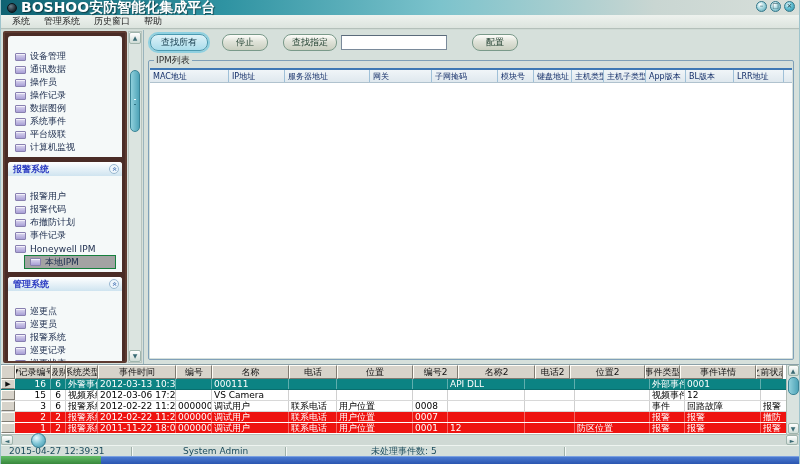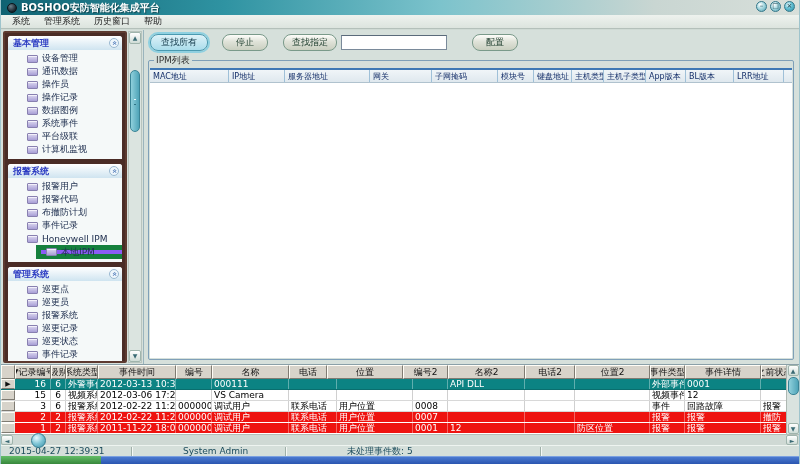--- a/index.html
+++ b/index.html
@@ -9,21 +9,21 @@
   .window { width:800px; height:464px; display:flex; flex-direction:column;
             background:#d6e0db; border-left:1px solid #9ec4cc; border-right:1px solid #9ec4cc; }
 
   
   .titlebar { height:15px; flex:0 0 15px; display:flex; align-items:center;
     background:linear-gradient(90deg,#0f6272 0%,#2f93a2 28%,#7cc3cc 55%,#c9d6d2 82%,#d8dfda 100%);
     padding:0 4px; position:relative; }
   .app-icon { width:10px; height:10px; border-radius:50%;
     background:radial-gradient(circle at 35% 30%,#6a7f8a,#17232b 70%); border:1px solid #0b141a;
     margin:0 4px 0 2px; flex:0 0 auto; }
-  .title-text { color:#fff; font-weight:bold; font-size:10px; text-shadow:1px 1px 1px rgba(0,0,0,.45); white-space:nowrap; }
+  .title-text { color:#fff; font-weight:bold; font-size:14px; text-shadow:1px 1px 1px rgba(0,0,0,.45); white-space:nowrap; }
   .win-controls { position:absolute; right:4px; top:1px; display:flex; gap:3px; }
   .winbtn { width:11px; height:11px; border-radius:50%; border:1px solid #35788a;
     background:radial-gradient(circle at 35% 30%,#ffffff,#a7d8e0 45%,#57a2b2);
     font-size:7px; line-height:9px; text-align:center; color:#123e4a; cursor:default; }
   .winbtn.close { background:radial-gradient(circle at 35% 30%,#e8fbff,#63c0d4 45%,#2b8aa2); color:#07303a; }
 
   
   .menubar { height:14px; flex:0 0 14px; display:flex; align-items:center;
     background:linear-gradient(#eef2ee,#dce4de); border-bottom:1px solid #b4c0ba; padding-left:4px; }
   .menu-item { padding:0 7px; color:#222; white-space:nowrap; }
@@ -35,28 +35,28 @@
   .sidebar-wrap { flex:0 0 140px; display:flex; min-height:0; }
   .sidebar { width:124px; background:#4a2c26; border:2px solid #5d3a30; border-radius:2px;
     margin:1px 0 1px 2px; padding:3px 3px; overflow:hidden; }
   .group { margin-bottom:5px; border-radius:3px 3px 0 0; overflow:hidden; background:#f5f9f9; }
   .group-header { height:14px; display:flex; align-items:center; justify-content:space-between;
     background:linear-gradient(#ffffff,#cfe4f0); padding:0 3px 0 5px; cursor:default; }
   .group-title { color:#2b3bc2; font-weight:bold; white-space:nowrap; }
   .chevron-circle { width:10px; height:10px; border-radius:50%; border:1px solid #9ab8d0;
     background:#eef6fb; display:flex; align-items:center; justify-content:center; }
   .chev { display:inline-block; transform:rotate(90deg); color:#3a6ab0; font-size:8px; line-height:8px; }
-  .group-body { padding:2px 2px 3px 2px;margin-left:12px; }
+  .group-body { padding:14px 2px 3px 2px; }
   .side-item { height:13px; display:flex; align-items:center; padding-left:5px; white-space:nowrap; cursor:default; }
   .item-icon { width:11px; height:8px; margin-right:4px; flex:0 0 auto;
     background:linear-gradient(#ddd9f0,#a89fd6); border:1px solid #8880b0; border-radius:1px;
     box-shadow:inset 0 1px 0 #f2f0fa; }
   .item-label { color:#203050; }
   .side-item.indent { margin-left:14px; }
-  .side-item.selected { background:#8b5cf6; border:5px solid #15803d; height:14px; width:92px; }
+  .side-item.selected { background:#a3a3a3; border:1px solid #15803d; height:14px; width:92px; }
 
   
   .side-scrollbar { width:14px; margin:1px 1px 1px 1px; background:#dbe4e0; border:1px solid #b8c4be;
     display:flex; flex-direction:column; align-items:center; }
   .sb-arrow { width:12px; height:12px; background:linear-gradient(#ffffff,#cfdcd6); border:1px solid #9fb4ac;
     border-radius:2px; font-size:6px; line-height:10px; text-align:center; color:#3a6a74; flex:0 0 auto; }
   .sb-track { flex:1 1 auto; width:12px; position:relative; }
   .sb-thumb { position:absolute; left:1px; top:26px; width:10px; height:62px; border-radius:5px;
     background:linear-gradient(90deg,#8fd0dc,#4fa4b8); border:1px solid #3a8496; }
   .sb-thumb::after { content:""; position:absolute; left:3px; right:3px; top:28px; height:4px;
@@ -123,21 +123,21 @@
   .h-thumb { position:absolute; left:30px; top:-2px; width:15px; height:15px; border-radius:50%;
     background:radial-gradient(circle at 35% 30%,#e8fbff,#7cc4d4 50%,#3f93a8); border:1px solid #357e92; }
   .h-right { position:absolute; right:1px; top:0; }
 
   
   .statusbar { flex:0 0 11px; height:11px; background:#d5dfda; display:flex; align-items:center;
     color:#1c4c5c; border-top:1px solid #eef4f0; }
   .st-seg { white-space:nowrap; overflow:hidden; padding-left:8px; }
   .st-datetime { width:130px; }
   .st-user { width:152px; padding-left:50px; }
-  .st-pending { width:253px; padding-left:60px; }
+  .st-pending { width:253px; padding-left:60px;margin-left:24px; }
   .st-div { width:2px; height:9px; border-left:1px solid #9fb0a8; border-right:1px solid #f5f8f6; flex:0 0 auto; }
   .st-fill { flex:1 1 auto; }
 
   
   .bottom-strip { flex:0 0 8px; height:8px; display:flex; }
   .strip-green { width:100px; background:linear-gradient(#63bd67,#37873c); }
   .strip-blue { flex:1; background:linear-gradient(#4a7ad0,#2a55b0); border-top:1px solid #7aa0e0; }
 </style>
 </head>
 <body>
@@ -158,26 +158,20 @@
       <span class="menu-item">系统</span>
       <span class="menu-item">管理系统</span>
       <span class="menu-item">历史窗口</span>
       <span class="menu-item">帮助</span>
     </div>
 
   <div class="content">
     <div class="sidebar-wrap">
       <div class="sidebar" id="sidebar-groups">
           <div class="group">
-            <div class="group-header">
-              <span class="group-title">基本管理</span>
-              <span class="chevron-circle">
-                <span class="chev">«</span>
-              </span>
-            </div>
             <div class="group-body">
               <div class="side-item">
                 <span class="item-icon"></span>
                 <span class="item-label">设备管理</span>
               </div>
               <div class="side-item">
                 <span class="item-icon"></span>
                 <span class="item-label">通讯数据</span>
               </div>
               <div class="side-item">
@@ -317,25 +311,25 @@
 
   <div class="event-table">
     <div class="et-header" id="et-header">
         <div class="et-hcell" style="width: 14px;"></div>
         <div class="et-hcell" style="width: 36px;">▼记录编号</div>
         <div class="et-hcell" style="width: 15px;">级别</div>
         <div class="et-hcell" style="width: 32px;">系统类型</div>
         <div class="et-hcell" style="width: 78px;">事件时间</div>
         <div class="et-hcell" style="width: 36px;">编号</div>
         <div class="et-hcell" style="width: 77px;">名称</div>
-        <div class="et-hcell" style="width: 38px; text-align: right;">电话</div>
+        <div class="et-hcell" style="width: 48px; text-align: right;">电话</div>
         <div class="et-hcell" style="width: 76px;">位置</div>
         <div class="et-hcell" style="width: 45px;">编号2</div>
         <div class="et-hcell" style="width: 77px;">名称2</div>
-        <div class="et-hcell" style="width: 50px;">电话2</div>
+        <div class="et-hcell" style="width: 35px;">电话2</div>
         <div class="et-hcell" style="width: 75px;">位置2</div>
         <div class="et-hcell" style="width: 35px;">事件类型</div>
         <div class="et-hcell" style="width: 76px;">事件详情</div>
         <div class="et-hcell" style="width: 27px;">之前状态</div>
       </div>
     <div class="et-rows" id="et-rows">
         <div class="et-row selected">
           <div class="et-cell sel-cell" style="width: 14px;">▶</div>
           <div class="et-cell c0" style="width: 36px;">16</div>
           <div class="et-cell c1" style="width: 15px;">6</div>

